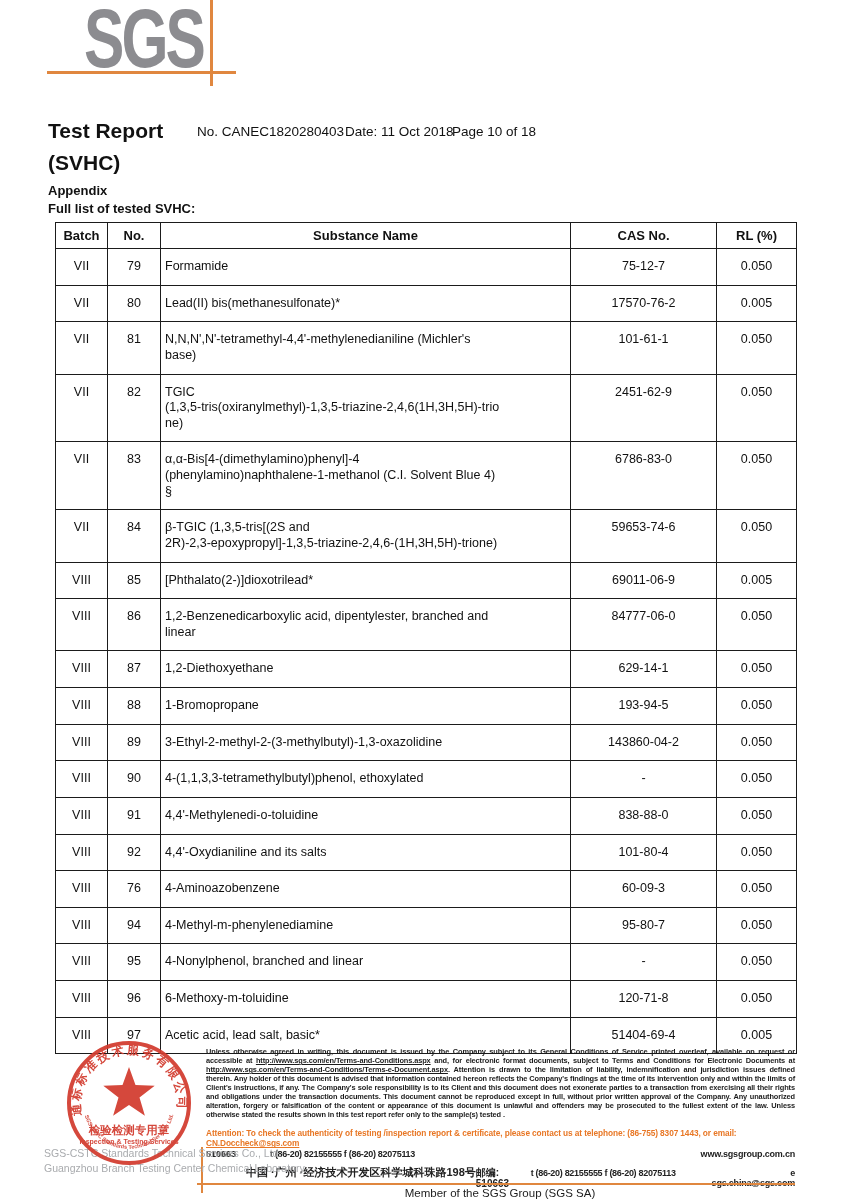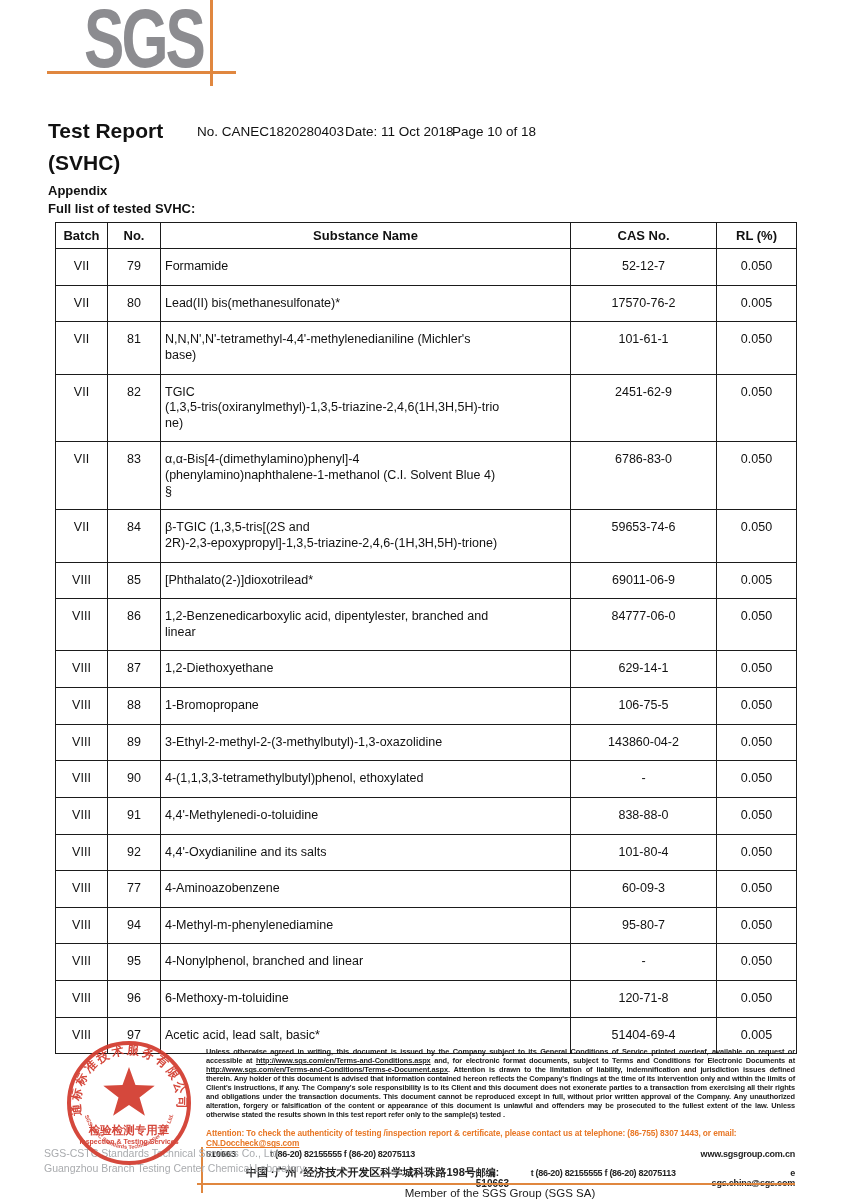--- a/index.html
+++ b/index.html
@@ -96,21 +96,21 @@
         <th>Substance Name</th>
         <th>CAS No.</th>
         <th>RL (%)</th>
       </tr>
     </thead>
     <tbody>
         <tr>
           <td class="col-batch c">VII</td>
           <td class="col-no c">79</td>
           <td class="col-substance">Formamide</td>
-          <td class="col-cas c">52-12-7</td>
+          <td class="col-cas c">75-12-7</td>
           <td class="col-rl c">0.050</td>
         </tr>
         <tr>
           <td class="col-batch c">VII</td>
           <td class="col-no c">80</td>
           <td class="col-substance">Lead(II) bis(methanesulfonate)*</td>
           <td class="col-cas c">17570-76-2</td>
           <td class="col-rl c">0.005</td>
         </tr>
         <tr>
@@ -166,21 +166,21 @@
           <td class="col-batch c">VIII</td>
           <td class="col-no c">87</td>
           <td class="col-substance">1,2-Diethoxyethane</td>
           <td class="col-cas c">629-14-1</td>
           <td class="col-rl c">0.050</td>
         </tr>
         <tr>
           <td class="col-batch c">VIII</td>
           <td class="col-no c">88</td>
           <td class="col-substance">1-Bromopropane</td>
-          <td class="col-cas c">106-75-5</td>
+          <td class="col-cas c">193-94-5</td>
           <td class="col-rl c">0.050</td>
         </tr>
         <tr>
           <td class="col-batch c">VIII</td>
           <td class="col-no c">89</td>
           <td class="col-substance">3-Ethyl-2-methyl-2-(3-methylbutyl)-1,3-oxazolidine</td>
           <td class="col-cas c">143860-04-2</td>
           <td class="col-rl c">0.050</td>
         </tr>
         <tr>
@@ -199,21 +199,21 @@
         </tr>
         <tr>
           <td class="col-batch c">VIII</td>
           <td class="col-no c">92</td>
           <td class="col-substance">4,4'-Oxydianiline and its salts</td>
           <td class="col-cas c">101-80-4</td>
           <td class="col-rl c">0.050</td>
         </tr>
         <tr>
           <td class="col-batch c">VIII</td>
-          <td class="col-no c">77</td>
+          <td class="col-no c">76</td>
           <td class="col-substance">4-Aminoazobenzene</td>
           <td class="col-cas c">60-09-3</td>
           <td class="col-rl c">0.050</td>
         </tr>
         <tr>
           <td class="col-batch c">VIII</td>
           <td class="col-no c">94</td>
           <td class="col-substance">4-Methyl-m-phenylenediamine</td>
           <td class="col-cas c">95-80-7</td>
           <td class="col-rl c">0.050</td>

